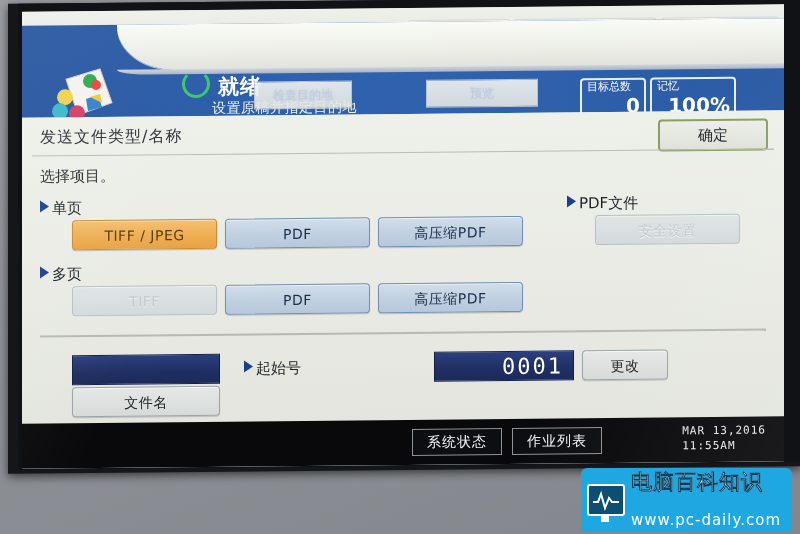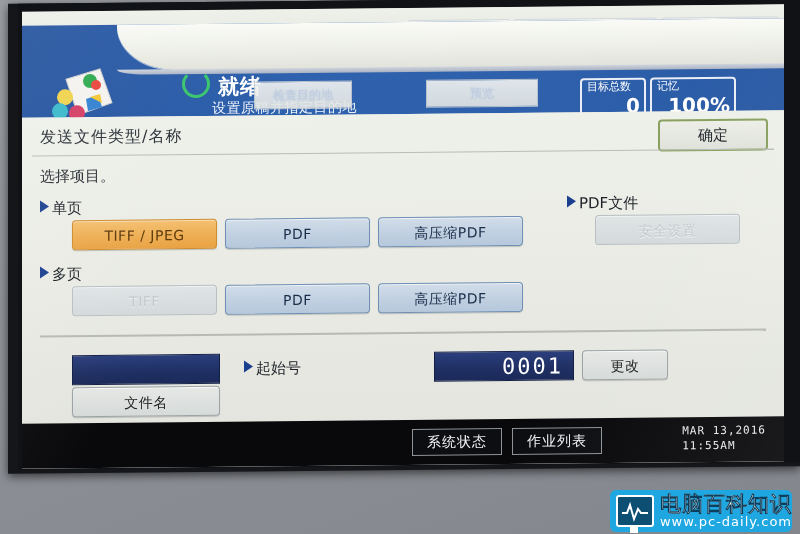--- a/index.html
+++ b/index.html
@@ -197,27 +197,27 @@
     position:absolute; right:18px; top:6px; text-align:left;
     color:#e8eaec; font-size:11px; line-height:15px;
     font-family:"DejaVu Sans Mono","Liberation Mono",monospace;
     letter-spacing:1px;
   }
 
   
   .watermark {
     position:absolute; right:8px; bottom:2px;
     display:flex; align-items:center; gap:6px;
-    background:#1ea7e1; border-radius:6px; padding:4px 0 4px 6px;
+    background:#1ea7e1; border-radius:6px; padding:4px 11px 4px 6px;
   }
   .wm-mon { width:34px; height:28px; background:#0d4f73; border:2px solid #fff; border-radius:3px; position:relative;}
   .wm-mon::after{content:""; position:absolute; left:12px; bottom:-8px; width:8px;height:6px;background:#fff;}
   .wm-txt { color:#fff; line-height:1; }
   .wm-main { font-size:21px; font-weight:bold; letter-spacing:1px; -webkit-text-stroke:0.4px #0b3d5c;}
-  .wm-sub { font-size:13px; letter-spacing:1px; margin-top:0; }
+  .wm-sub { font-size:15px; letter-spacing:1px; margin-top:20px; }
   .glare {
     position:absolute; left:0; top:0; width:100%; height:100%;
     background: linear-gradient(115deg, rgba(255,255,255,.10) 0%, rgba(255,255,255,0) 28%, rgba(255,255,255,0) 72%, rgba(255,255,255,.07) 100%);
     pointer-events:none;
   }
 </style>
 </head>
 <body>
 
 <div id="root">

